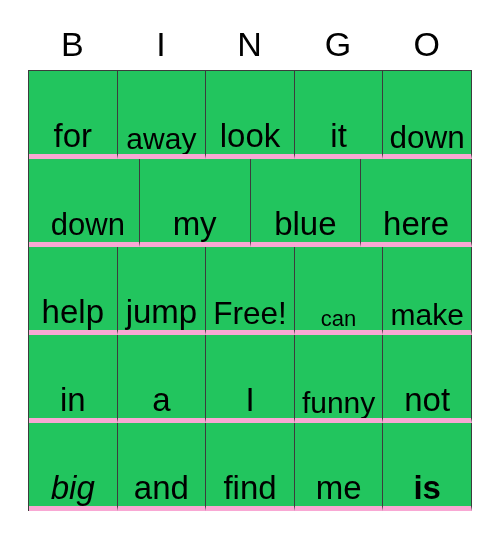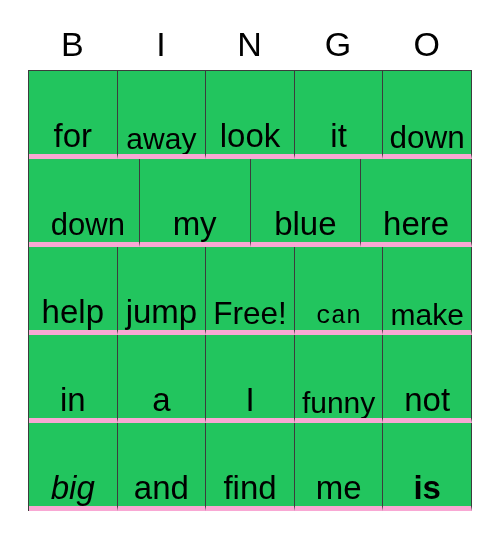--- a/index.html
+++ b/index.html
@@ -119,21 +119,21 @@
       <div class="cell">
           <span class="cell-text" style="font-size: 33px;">help</span>
         </div>
       <div class="cell">
           <span class="cell-text" style="font-size: 33px;">jump</span>
         </div>
       <div class="cell">
           <span class="cell-text" style="font-size: 31.5px;">Free!</span>
         </div>
       <div class="cell">
-          <span class="cell-text" style="font-size: 25px; font-family: Liberation Mono, monospace;">can</span>
+          <span class="cell-text" style="font-size: 22px;">can</span>
         </div>
       <div class="cell">
           <span class="cell-text" style="font-size: 30px;">make</span>
         </div>
     </div>
 
     <div class="grid-row">
       <div class="cell">
           <span class="cell-text" style="font-size: 33px;">in</span>
         </div>

